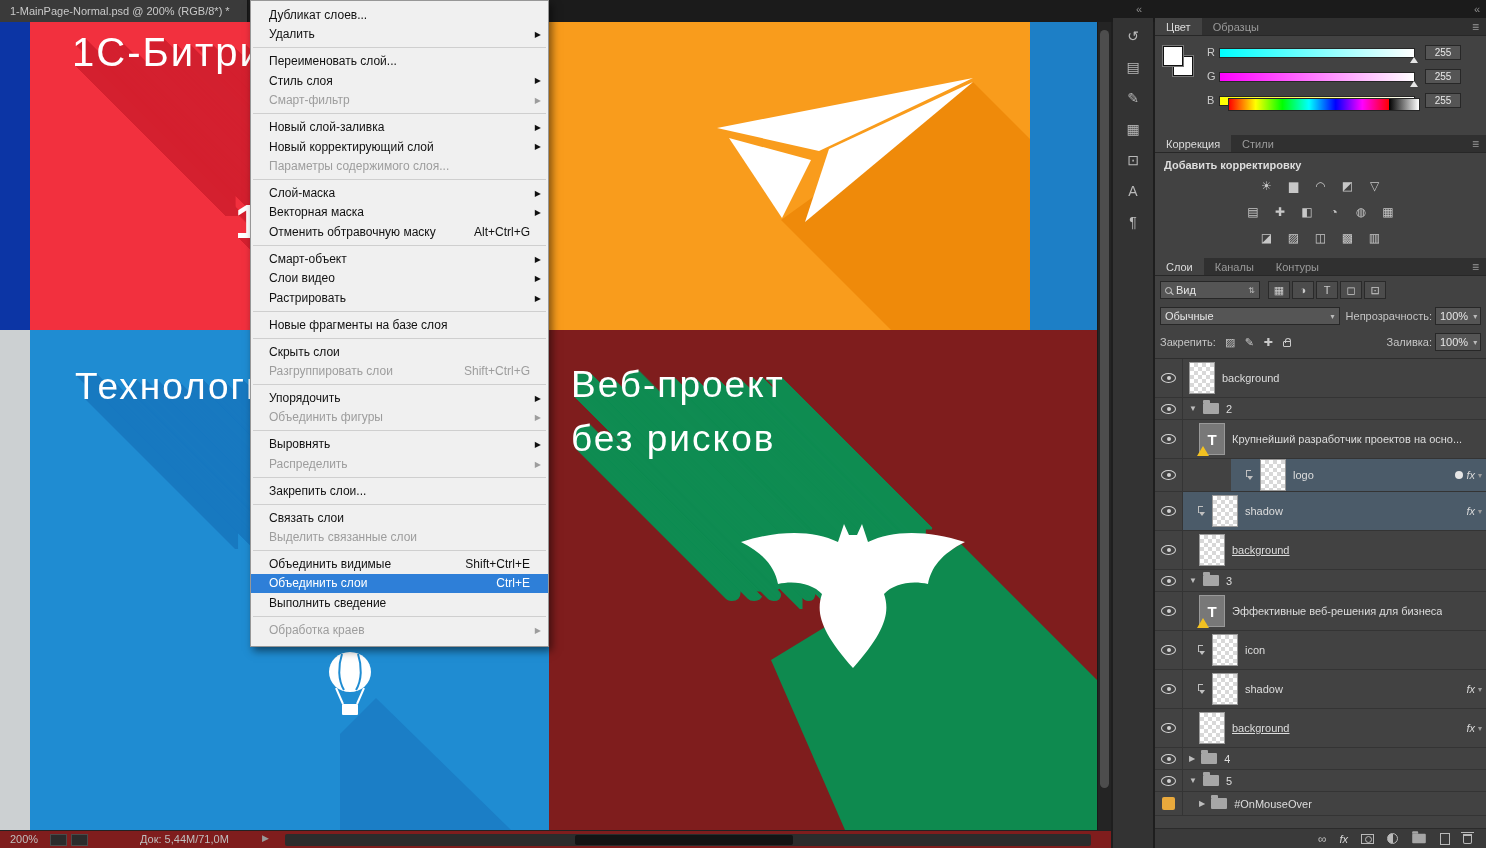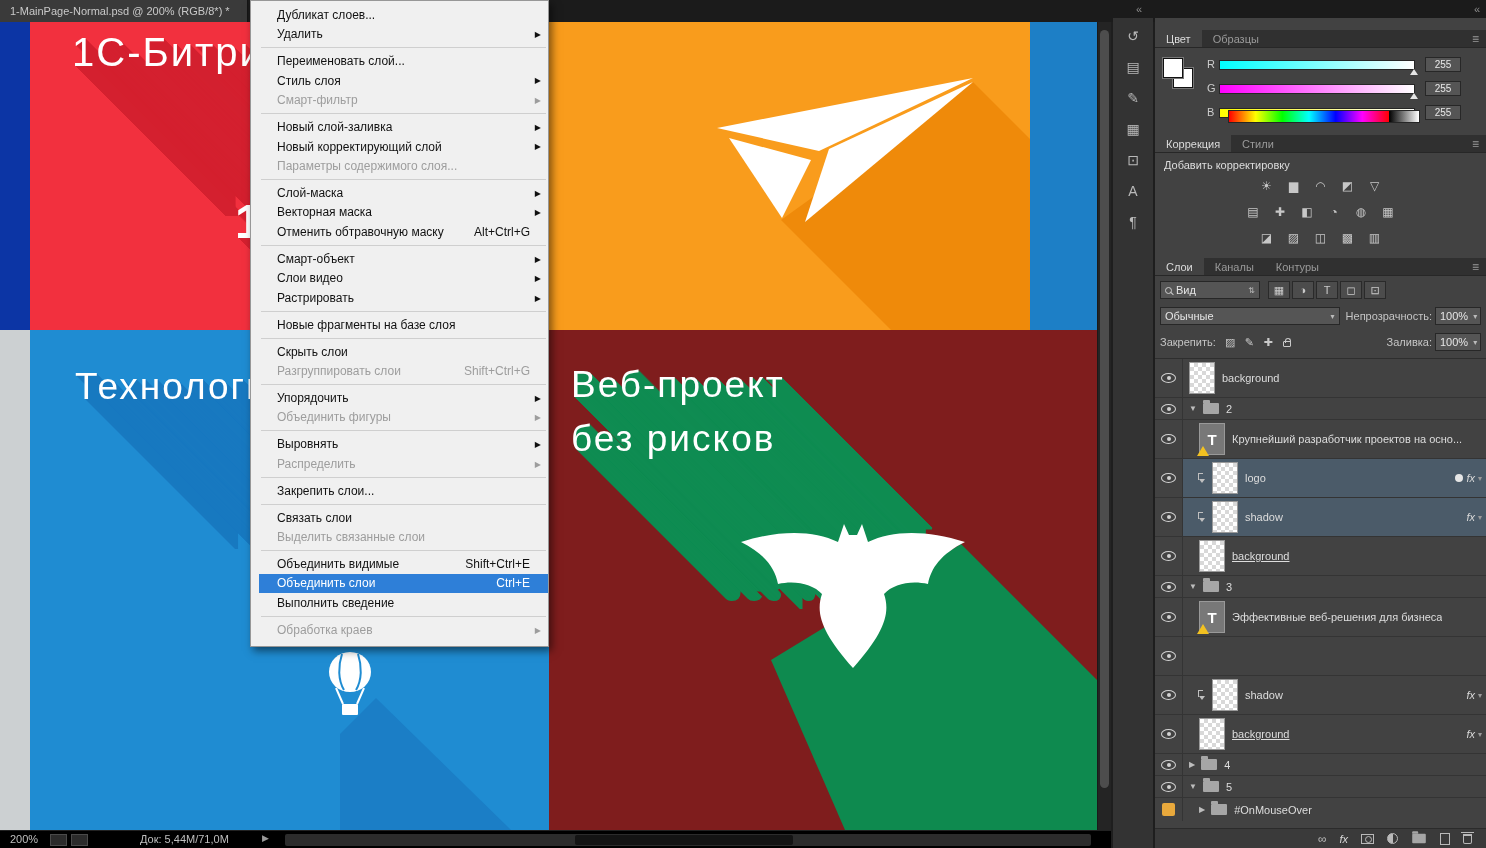--- a/index.html
+++ b/index.html
@@ -13,29 +13,29 @@
   .collapse-arrows{position:absolute;top:3px;color:#8d8d8d;font-size:11px;letter-spacing:-2px}
 
   
   #canvas{position:absolute;left:0;top:22px;width:1097px;height:808px;overflow:hidden;background:#2a2a2a}
   .tile{position:absolute}
   .tile-text{position:absolute;color:#fff;letter-spacing:2px;white-space:nowrap}
 
   
   #v-scroll{position:absolute;left:1097px;top:22px;width:14px;height:808px;background:#242424;border-left:1px solid #1a1a1a}
   #v-thumb{position:absolute;left:2px;top:8px;width:9px;height:758px;background:#4d4d4d;border-radius:5px}
-  #statusbar{position:absolute;left:0;top:830px;width:1111px;height:18px;background:#000000;color:#bfbfbf;font-size:11px;border-top:1px solid #222}
+  #statusbar{position:absolute;left:0;top:830px;width:1111px;height:18px;background:#7f1d1d;color:#bfbfbf;font-size:11px;border-top:1px solid #222}
   #statusbar .txt{position:absolute;top:2px}
   .mini-box{position:absolute;top:3px;width:17px;height:12px;background:#2b2b2b;border:1px solid #4a4a4a}
   #h-track{position:absolute;left:285px;top:3px;width:806px;height:12px;background:#2c2c2c;border-radius:2px}
   #h-thumb{position:absolute;left:290px;top:1px;width:218px;height:10px;background:#141414;border-radius:2px}
 
   
   #menu{position:absolute;left:250px;top:0;width:299px;background:#f0f0f0;border:1px solid #979797;
-    box-shadow:3px 4px 8px rgba(0,0,0,.5);padding:4px 0 6px 8px;z-index:50}
+    box-shadow:3px 4px 8px rgba(0,0,0,.5);padding:4px 0 6px 0;z-index:50}
   .mi{height:19.5px;display:flex;align-items:center;padding-left:18px;padding-right:4px;font-size:12px;color:#111;position:relative;white-space:nowrap}
   .mi .sc{margin-left:auto;padding-right:14px}
   .mi .arr{position:absolute;right:7px;font-size:8px;top:5.5px}
   .mi.dis{color:#9d9d9d}
   .mi.hl{background:#2e7fd8;color:#fff}
   .msep{height:1px;background:#cfcfcf;margin:3.2px 2px}
 
   
   #icon-strip{position:absolute;left:1113px;top:18px;width:40px;height:830px;background:#333333}
   .sbtn{width:34px;height:27px;margin:4px auto 0 auto;display:flex;align-items:center;justify-content:center;
@@ -43,38 +43,38 @@
 
   
   #panels{position:absolute;left:1155px;top:18px;width:331px;height:830px;background:#424242}
   .panel{position:absolute;left:0;width:331px;overflow:hidden}
   .ptabs{display:flex;height:18px;background:#303030;border-bottom:1px solid #272727;align-items:stretch}
   .ptab{padding:0 11px;font-size:11px;line-height:18px;color:#9a9a9a}
   .ptab.act{background:#424242;color:#dcdcdc}
   .pmenu{margin-left:auto;color:#9a9a9a;font-size:12px;line-height:18px;padding-right:7px}
 
   
-  #p-color{top:12px;height:152px}
+  #p-color{top:0;height:152px}
   .swatch{position:absolute;width:20px;height:20px;background:#fff;border:1px solid #111;box-shadow:0 0 0 1px #777}
   .slrow{position:absolute;left:0;width:331px;height:14px}
   .slbl{position:absolute;left:52px;top:0;color:#cccccc;font-size:11px}
   .strack{position:absolute;left:64px;top:2px;width:196px;height:10px;border:1px solid #262626}
   .strack.r{background:linear-gradient(to right,#00ffff,#ffffff)}
   .strack.g{background:linear-gradient(to right,#ff00ff,#ffffff)}
   .strack.b{background:linear-gradient(to right,#ffff00,#ffffff)}
   .sthumb{position:absolute;left:255px;top:11px;width:0;height:0;border-left:4px solid transparent;border-right:4px solid transparent;border-bottom:6px solid #e5e5e5}
   .sval{position:absolute;left:270px;top:-1px;width:36px;height:15px;background:#555555;border:1px solid #272727;
     color:#e8e8e8;font-size:10px;text-align:center;line-height:14px}
   #spectrum{position:absolute;left:73px;top:80px;width:192px;height:13px;border:1px solid #262626;display:flex}
   #spectrum .rain{width:160px;height:100%;background:linear-gradient(to right,#f00,#ff0,#0f0,#0ff,#00f,#f0f,#f00)}
   #spectrum .bw{width:30px;height:100%;background:linear-gradient(to right,#000,#fff)}
 
   
   #p-adjust{top:117px;height:123px}
-  #adj-header{position:absolute;left:9px;top:24px;color:#dddddd;font-size:11px;font-weight:normal}
+  #adj-header{position:absolute;left:9px;top:24px;color:#dddddd;font-size:11px;font-weight:bold}
   .adj-row{position:absolute;left:0;width:331px;display:flex;justify-content:center;gap:5px}
   .adj-ico{width:22px;height:17px;display:flex;align-items:center;justify-content:center;color:#c7c7c7;font-size:12px;border-radius:2px}
 
   
   #p-layers{top:240px;height:590px}
   .lrowbar{position:absolute;left:0;width:331px;display:flex;align-items:center;color:#c5c5c5;font-size:11px}
   .dd{background:#555555;border:1px solid #272727;color:#e5e5e5;font-size:11px;display:flex;align-items:center;height:18px;padding:0 4px}
   .dd .caret{margin-left:auto;font-size:8px;color:#bbb;padding-left:5px}
   .mag{width:7px;height:7px;border:1px solid #ccc;border-radius:50%;position:relative;margin-right:4px;flex:none}
   .mag::after{content:"";position:absolute;width:4px;height:1px;background:#ccc;transform:rotate(45deg);right:-3px;bottom:-1px}
@@ -478,21 +478,21 @@
               <span class="eye">
                 <span class="pupil"></span>
               </span>
             </div>
             <div class="lcontent" style="padding-left:10px">
               <span class="tthumb">T<span class="warn"></span></span>
               <span class="lname">Крупнейший разработчик проектов на осно...</span>
               <span class="fxwrap"></span>
             </div>
           </div>
-          <div class="lrow" style="height: 39px;">
+          <div class="lrow" style="height: 33px; gap: 48px;">
             <div class="eyec">
               <span class="eye">
                 <span class="pupil"></span>
               </span>
             </div>
             <div class="lcontent sel" style="padding-left:10px">
               <span class="clip"></span>
               <span class="thumb"></span>
               <span class="lname">logo</span>
               <span class="fxwrap">
@@ -554,20 +554,26 @@
               <span class="lname">Эффективные веб-решения для бизнеса</span>
               <span class="fxwrap"></span>
             </div>
           </div>
           <div class="lrow" style="height: 39px;">
             <div class="eyec">
               <span class="eye">
                 <span class="pupil"></span>
               </span>
             </div>
+            <div class="lcontent" style="padding-left:10px">
+              <span class="clip"></span>
+              <span class="thumb"></span>
+              <span class="lname">icon</span>
+              <span class="fxwrap"></span>
+            </div>
           </div>
           <div class="lrow" style="height: 39px;">
             <div class="eyec">
               <span class="eye">
                 <span class="pupil"></span>
               </span>
             </div>
             <div class="lcontent" style="padding-left:10px">
               <span class="clip"></span>
               <span class="thumb"></span>

